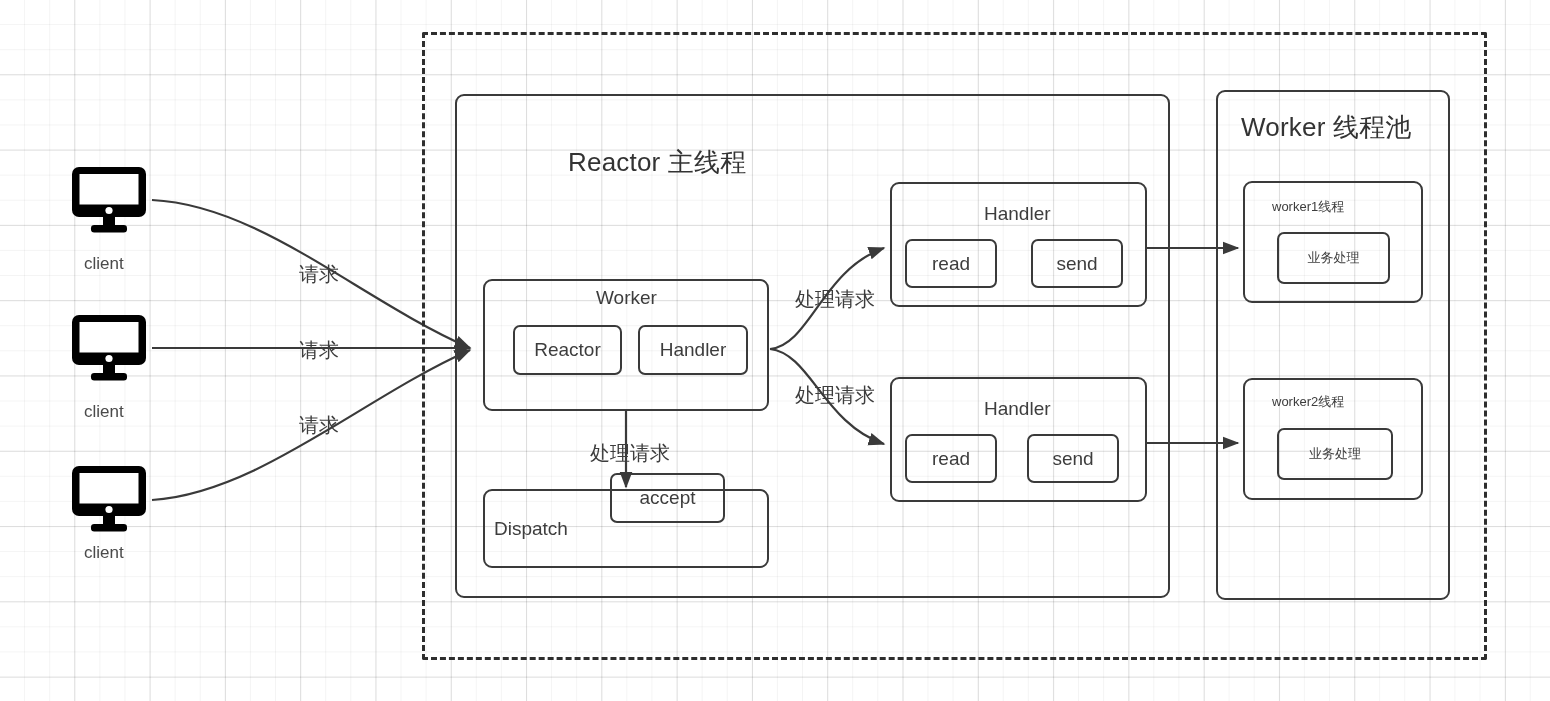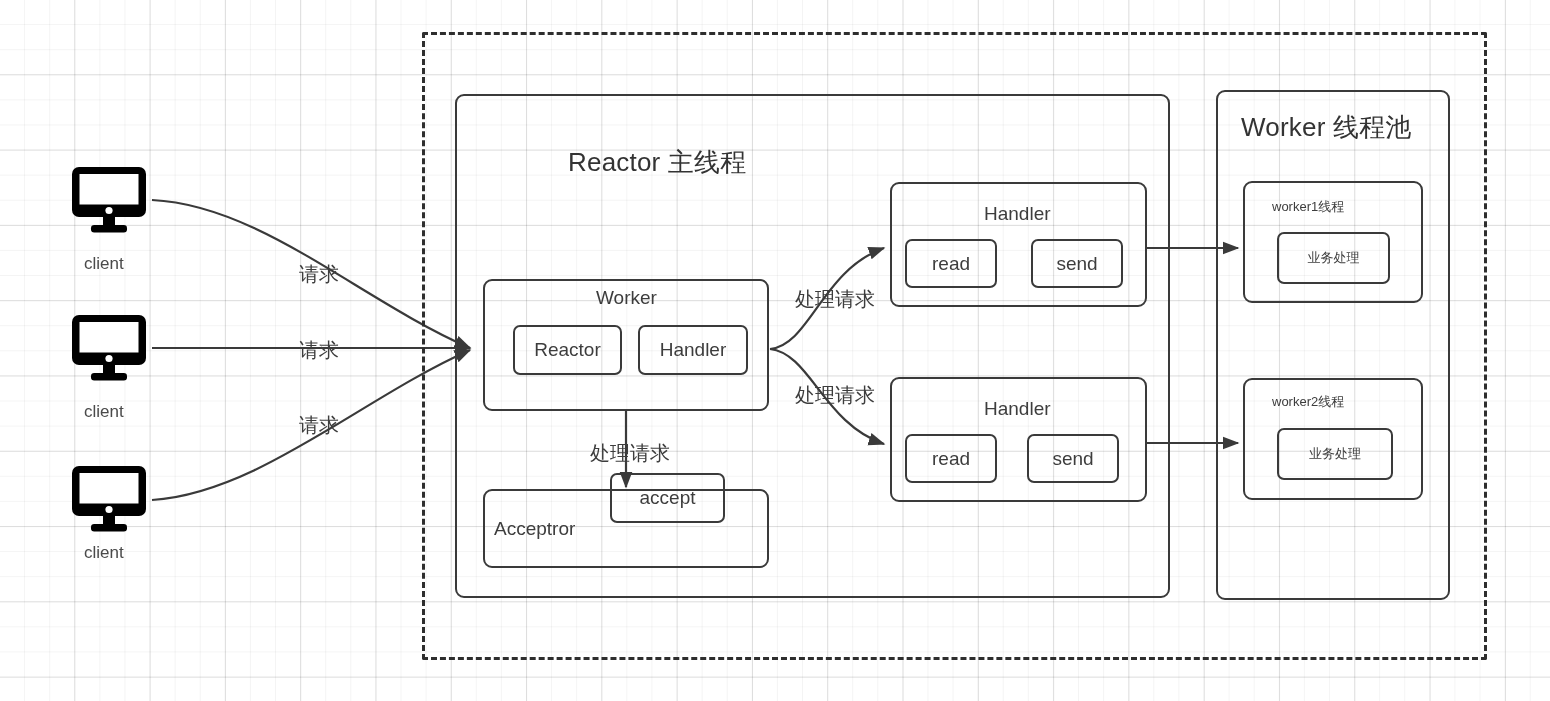--- a/index.html
+++ b/index.html
@@ -182,21 +182,21 @@
   <div class="box box-sm ctr" style="left:513px; top:325px; width:109px; height:50px;">
     <span class="chip-text">Reactor</span>
   </div>
   <div class="box box-sm ctr" style="left:638px; top:325px; width:110px; height:50px;">
     <span class="chip-text">Handler</span>
   </div>
 
   <div class="lbl edge-label" style="left:590px; top:443px;">处理请求</div>
 
   <div class="box" style="left:483px; top:489px; width:286px; height:79px;"></div>
-  <div class="lbl chip-text" style="left:494px; top:519px;">Acceptror</div>
+  <div class="lbl chip-text" style="left:494px; top:519px;">Dispatch</div>
   <div class="box box-sm ctr" style="left:610px; top:473px; width:115px; height:50px;">
     <span class="chip-text">accept</span>
   </div>
 
   <div class="box" style="left:890px; top:182px; width:257px; height:125px;"></div>
   <div class="lbl box-title" style="left:984px; top:204px;">Handler</div>
   <div class="box box-sm ctr" style="left:905px; top:239px; width:92px; height:49px;">
     <span class="chip-text">read</span>
   </div>
   <div class="box box-sm ctr" style="left:1031px; top:239px; width:92px; height:49px;">

